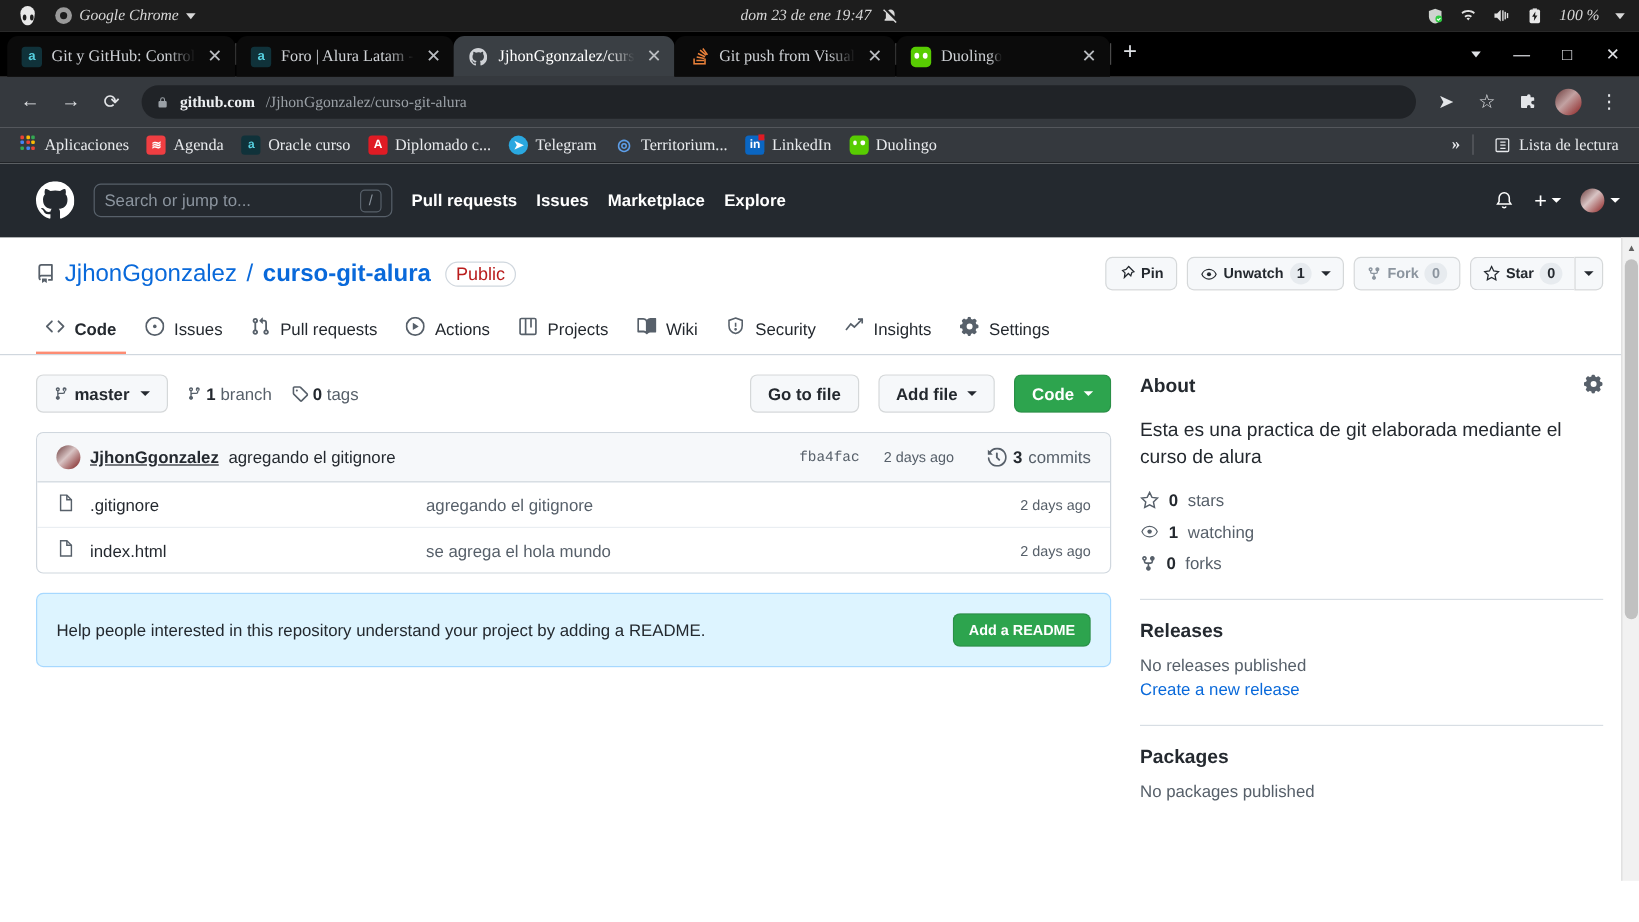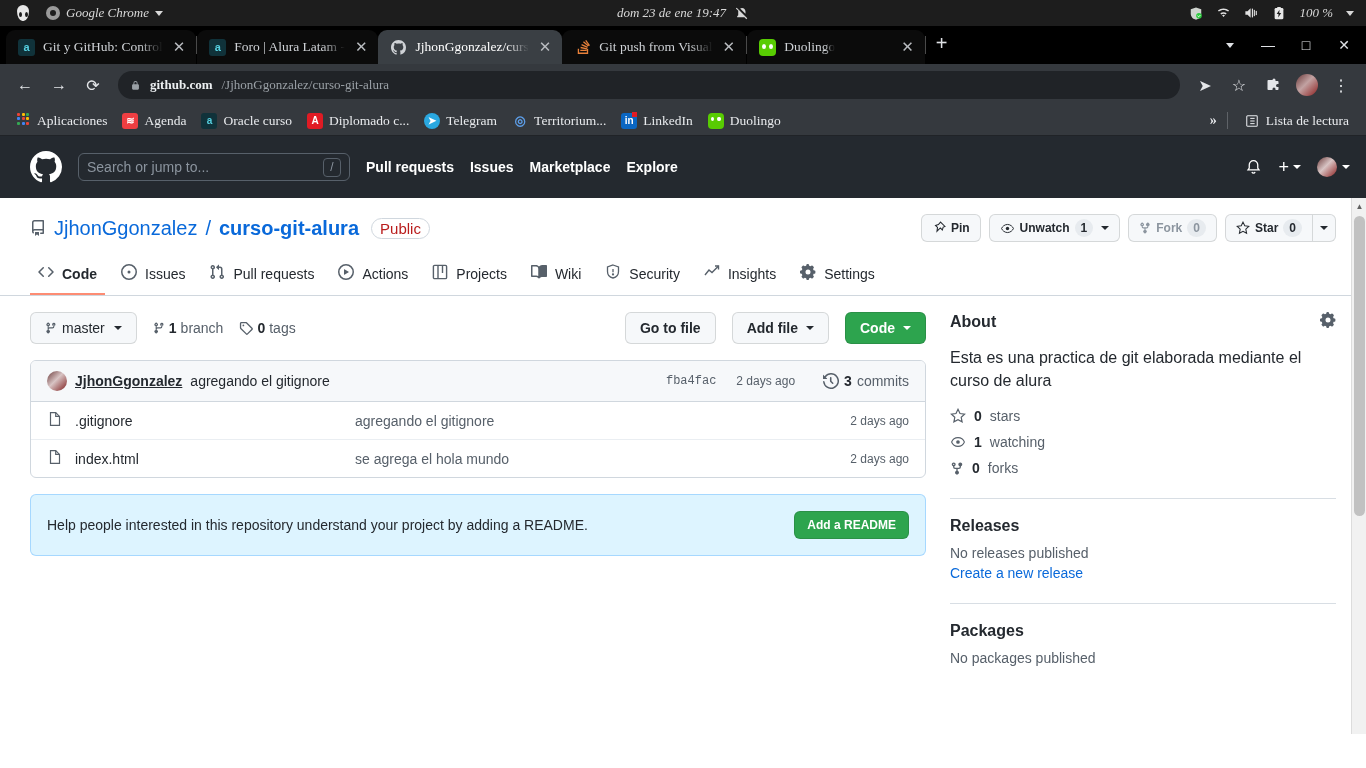--- a/index.html
+++ b/index.html
@@ -152,21 +152,21 @@
   .bm-chev { font-weight: bold; font-size: 14px; }
   .bm-vsep { width: 1px; height: 17px; background: #5f6368; }
 
   
   .gh-header {
     height: 62px; background: #24292f; display: flex; align-items: center;
     padding: 0 16px 0 30px; gap: 16px;
   }
   .gh-logo { color: #fff; display: flex; align-items: center; }
   .gh-search {
-    width: 272px; height: 28px; border: 1px solid #57606a; border-radius: 6px;
+    width: 249px; height: 28px; border: 1px solid #57606a; border-radius: 6px;
     display: flex; align-items: center; padding: 0 8px; position: relative;
   }
   .gh-search input {
     flex: 1; background: transparent; border: none; outline: none;
     color: #c9d1d9; font-size: 14px; font-family: "Liberation Sans", sans-serif;
   }
   .gh-search input::placeholder { color: #8b949e; }
   .slash-key {
     width: 18px; height: 19px; border: 1px solid #57606a; border-radius: 4px;
     color: #8b949e; font-size: 12px; display: flex;
@@ -677,21 +677,21 @@
 
       <div class="col-main">
 
         <div class="branch-bar">
           <div class="btn btn-lg">
             <span class="ic">
               <svg width="12" height="14" viewBox="0 0 16 16" fill="#57606a">
                   <path d="M9.5 3.25a2.25 2.25 0 1 1 3 2.122V6A2.5 2.5 0 0 1 10 8.5H6a1 1 0 0 0-1 1v1.128a2.251 2.251 0 1 1-1.5 0V5.372a2.25 2.25 0 1 1 1.5 0v1.836A2.492 2.492 0 0 1 6 7h4a1 1 0 0 0 1-1v-.628A2.25 2.25 0 0 1 9.5 3.25zM4.25 2.5a.75.75 0 1 0 0 1.5.75.75 0 0 0 0-1.5zM3.5 12.75a.75.75 0 1 1 1.5 0 .75.75 0 0 1-1.5 0zm8.25-9.5a.75.75 0 1 0 0 1.5.75.75 0 0 0 0-1.5z"></path>
                 </svg>
             </span>
-            <span style="font-weight:400">master</span>
+            <span style="font-weight:700">master</span>
             <span class="mini-caret" style="border-top-color:#24292f;margin-left:4px"></span>
           </div>
           <div class="branch-meta">
             <span class="ic">
               <svg width="12" height="14" viewBox="0 0 16 16" fill="#57606a">
                   <path d="M9.5 3.25a2.25 2.25 0 1 1 3 2.122V6A2.5 2.5 0 0 1 10 8.5H6a1 1 0 0 0-1 1v1.128a2.251 2.251 0 1 1-1.5 0V5.372a2.25 2.25 0 1 1 1.5 0v1.836A2.492 2.492 0 0 1 6 7h4a1 1 0 0 0 1-1v-.628A2.25 2.25 0 0 1 9.5 3.25zM4.25 2.5a.75.75 0 1 0 0 1.5.75.75 0 0 0 0-1.5zM3.5 12.75a.75.75 0 1 1 1.5 0 .75.75 0 0 1-1.5 0zm8.25-9.5a.75.75 0 1 0 0 1.5.75.75 0 0 0 0-1.5z"></path>
                 </svg>
             </span>
             <b>1</b>
             <span>branch</span>

